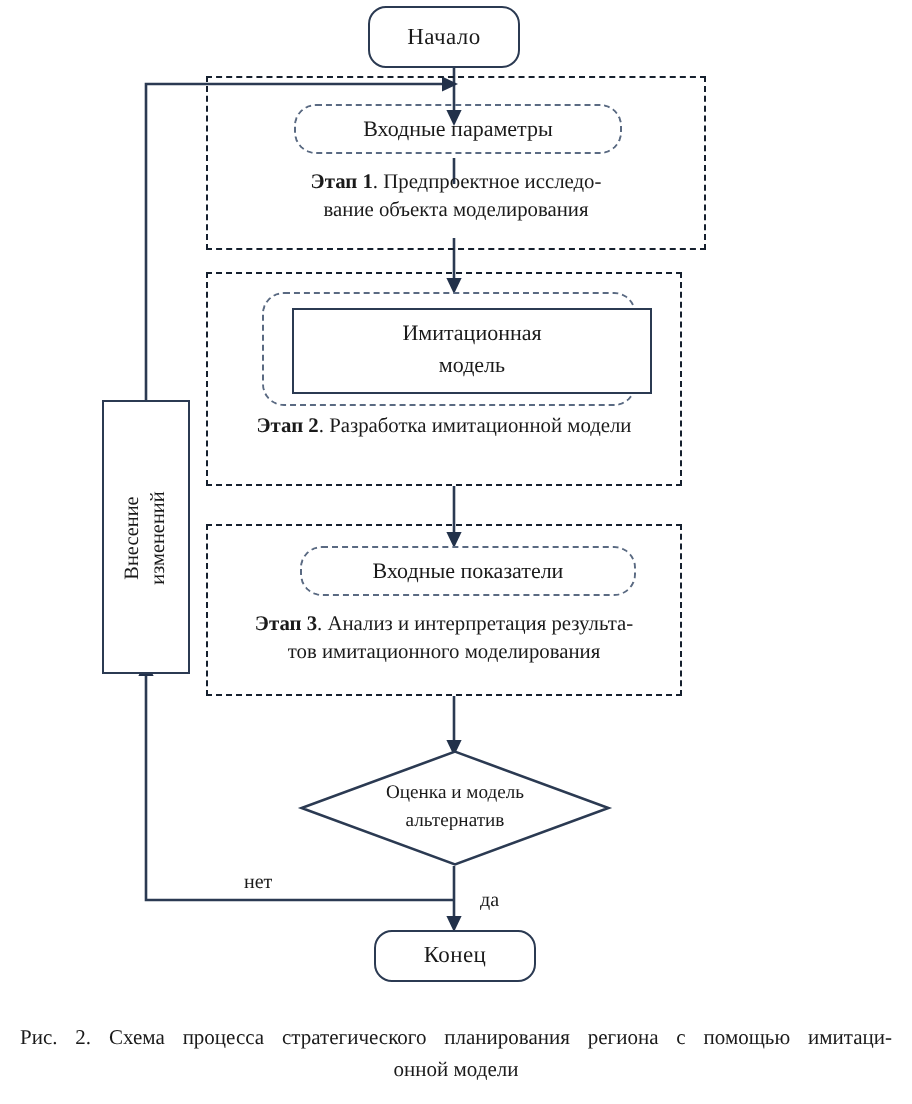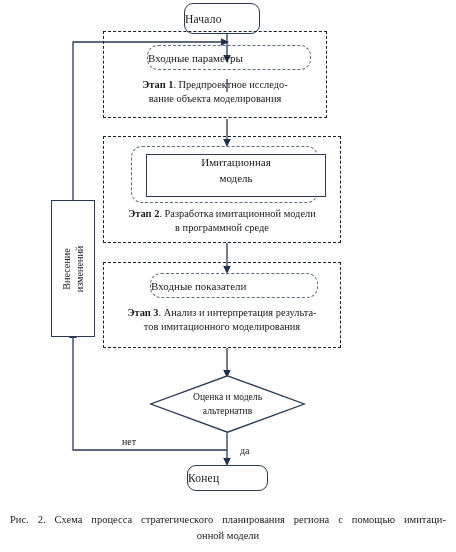--- a/index.html
+++ b/index.html
@@ -5,21 +5,21 @@
   html,body{margin:0;padding:0;background:#ffffff;}
   body{
     width:456px;height:552px;position:relative;overflow:hidden;
     font-family:"Liberation Serif","DejaVu Serif",serif;
     color:#1a1a1a;
   }
   #canvas{position:absolute;left:0;top:0;width:456px;height:552px;}
 
   
   .node{position:absolute;box-sizing:border-box;display:flex;
-        align-items:center;justify-content:flex-start;text-align:center;}
+        align-items:center;justify-content:center;text-align:center;}
 
   
   .terminator{
     border:1.3px solid #2b3a52;border-radius:9px;background:#fff;
     font-size:11.5px;letter-spacing:.2px;
   }
 
   
   .stage{
     border:1.4px dashed #16202e;background:transparent;
@@ -111,21 +111,21 @@
     <polygon points="73,330 69.2,338 76.8,338"></polygon>
 
     <polyline points="73,200 73,42 222,42"></polyline>
     <polygon points="229,42 221,38.2 221,45.8"></polygon>
   </svg>
 
   <div class="node terminator" style="left:184px;top:3px;width:76px;height:31px;">
     <span>Начало</span>
   </div>
 
-  <div class="node stage" style="left:103px;top:31px;width:224px;height:87px;">
+  <div class="node stage" style="left:103px;top:38px;width:250px;height:87px;">
 
     <div class="node dashdot" style="left:43px;top:13px;width:164px;height:25px;">
       <span>Входные параметры</span>
     </div>
 
     <div class="caption" style="top:46px;">
       <div><b>Этап 1</b><span>. Предпроектное исследо-</span></div>
       <div>вание объекта моделирования</div>
     </div>
   </div>
@@ -134,21 +134,20 @@
 
     <div class="node dashdot" style="left:27px;top:9px;width:187px;height:57px;">
       <div class="node solidbox" style="left:14px;top:7px;width:180px;height:43px;">
         <span>Имитационная</span>
         <span>модель</span>
       </div>
     </div>
 
     <div class="caption" style="top:70px;">
       <div><b>Этап 2</b><span>. Разработка имитационной модели</span></div>
-      <div>в программной среде</div>
     </div>
   </div>
 
   <div class="node stage" style="left:103px;top:262px;width:238px;height:86px;">
 
     <div class="node dashdot" style="left:46px;top:10px;width:168px;height:25px;">
       <span>Входные показатели</span>
     </div>
 
     <div class="caption" style="top:43px;">

